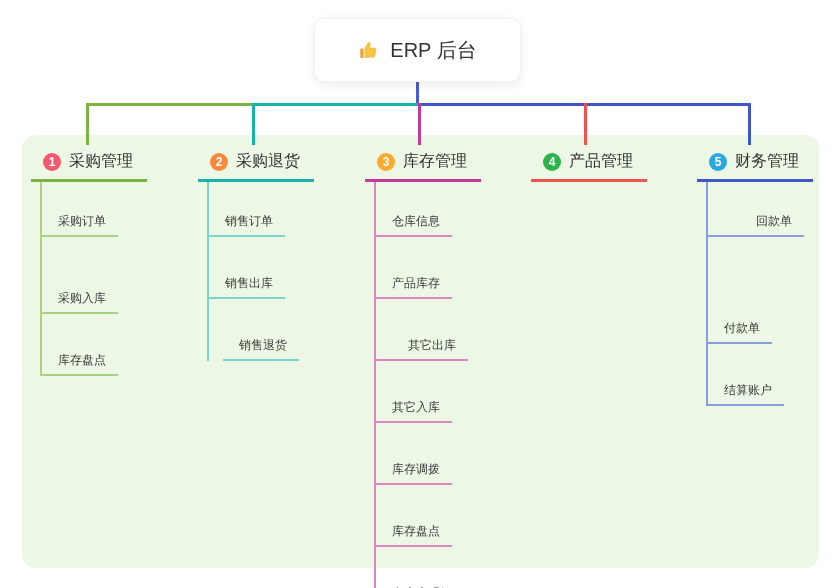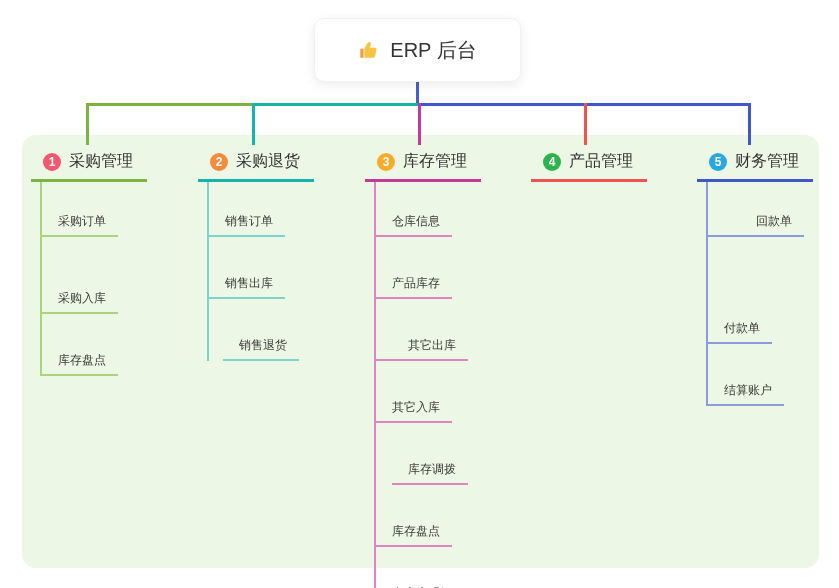--- a/index.html
+++ b/index.html
@@ -93,21 +93,21 @@
       <div class="branch" style="left: 365px; top: 143px;">
         <div class="branch-header" style="border-bottom-color: rgb(196, 58, 155); color: rgb(51, 51, 51);">
           <span class="badge" style="background: rgb(251, 171, 44);">3</span>
           <span class="branch-label">库存管理</span>
         </div>
         <div class="children" style="border-left-color: rgb(222, 134, 194);">
           <div class="child" style="border-bottom-color: rgb(222, 134, 194);">仓库信息</div>
           <div class="child" style="border-bottom-color: rgb(222, 134, 194);">产品库存</div>
           <div class="child" style="border-bottom-color: rgb(222, 134, 194); padding-left: 32px;">其它出库</div>
           <div class="child" style="border-bottom-color: rgb(222, 134, 194);">其它入库</div>
-          <div class="child" style="border-bottom-color: rgb(222, 134, 194); margin-left: 16px;">库存调拨</div>
+          <div class="child" style="border-bottom-color: rgb(222, 134, 194);">库存调拨</div>
           <div class="child" style="border-bottom-color: rgb(222, 134, 194);">库存盘点</div>
           <div class="child" style="border-bottom-color: rgb(222, 134, 194);">出库库明细</div>
         </div>
       </div>
       <div class="branch" style="left: 531px; top: 143px;">
         <div class="branch-header" style="border-bottom-color: rgb(240, 83, 78); color: rgb(51, 51, 51);">
           <span class="badge" style="background: rgb(45, 179, 76);">4</span>
           <span class="branch-label">产品管理</span>
         </div>
       </div>

